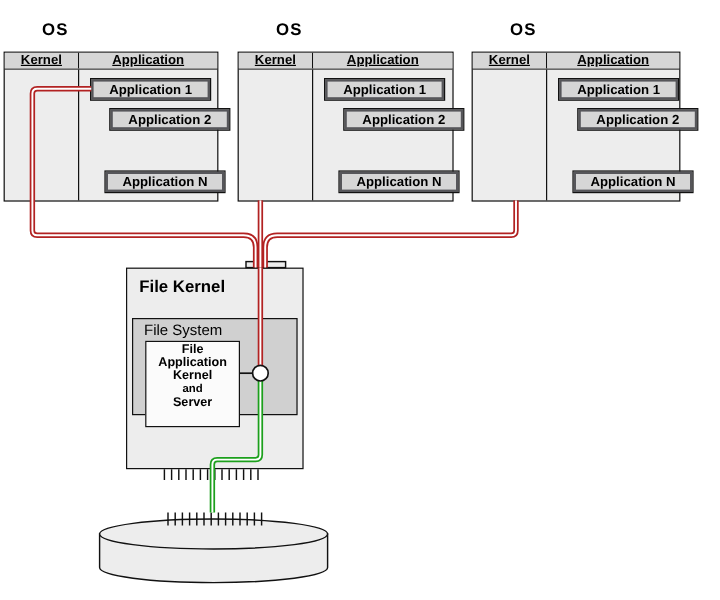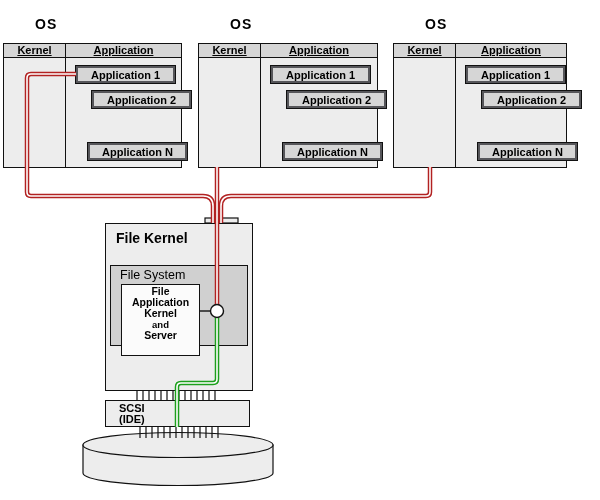--- a/index.html
+++ b/index.html
@@ -118,24 +118,20 @@
     <div class="file-system-title">File System</div>
   </div>
   <div class="fat-box">
     <span>File</span>
     <span>Application</span>
     <span>Kernel</span>
     <span>and</span>
     <span>Server</span>
   </div>
 
-  <div class="scsi-box">
-    <div>SCSI</div>
-    <div>(IDE)</div>
-  </div>
 
   <svg class="overlay" viewBox="0 0 600 500">
 
     <g>
       <path class="shape" d="M83 445v28a95 12.5 0 0 0 190 0v-28z"></path>
       <ellipse class="shape" cx="178" cy="445" rx="95" ry="12.5"></ellipse>
     </g>
 
     <path class="comb" d="M137 391v9M143 391v9M149 391v9M155 391v9M161 391v9M167 391v9M173 391v9M179 391v9M185 391v9M191 391v9M197 391v9M203 391v9M209 391v9M215 391v9"></path>
     <path class="comb" d="M140 427v11M146 427v11M152 427v11M158 427v11M164 427v11M170 427v11M176 427v11M182 427v11M188 427v11M194 427v11M200 427v11M206 427v11M212 427v11M218 427v11"></path>

